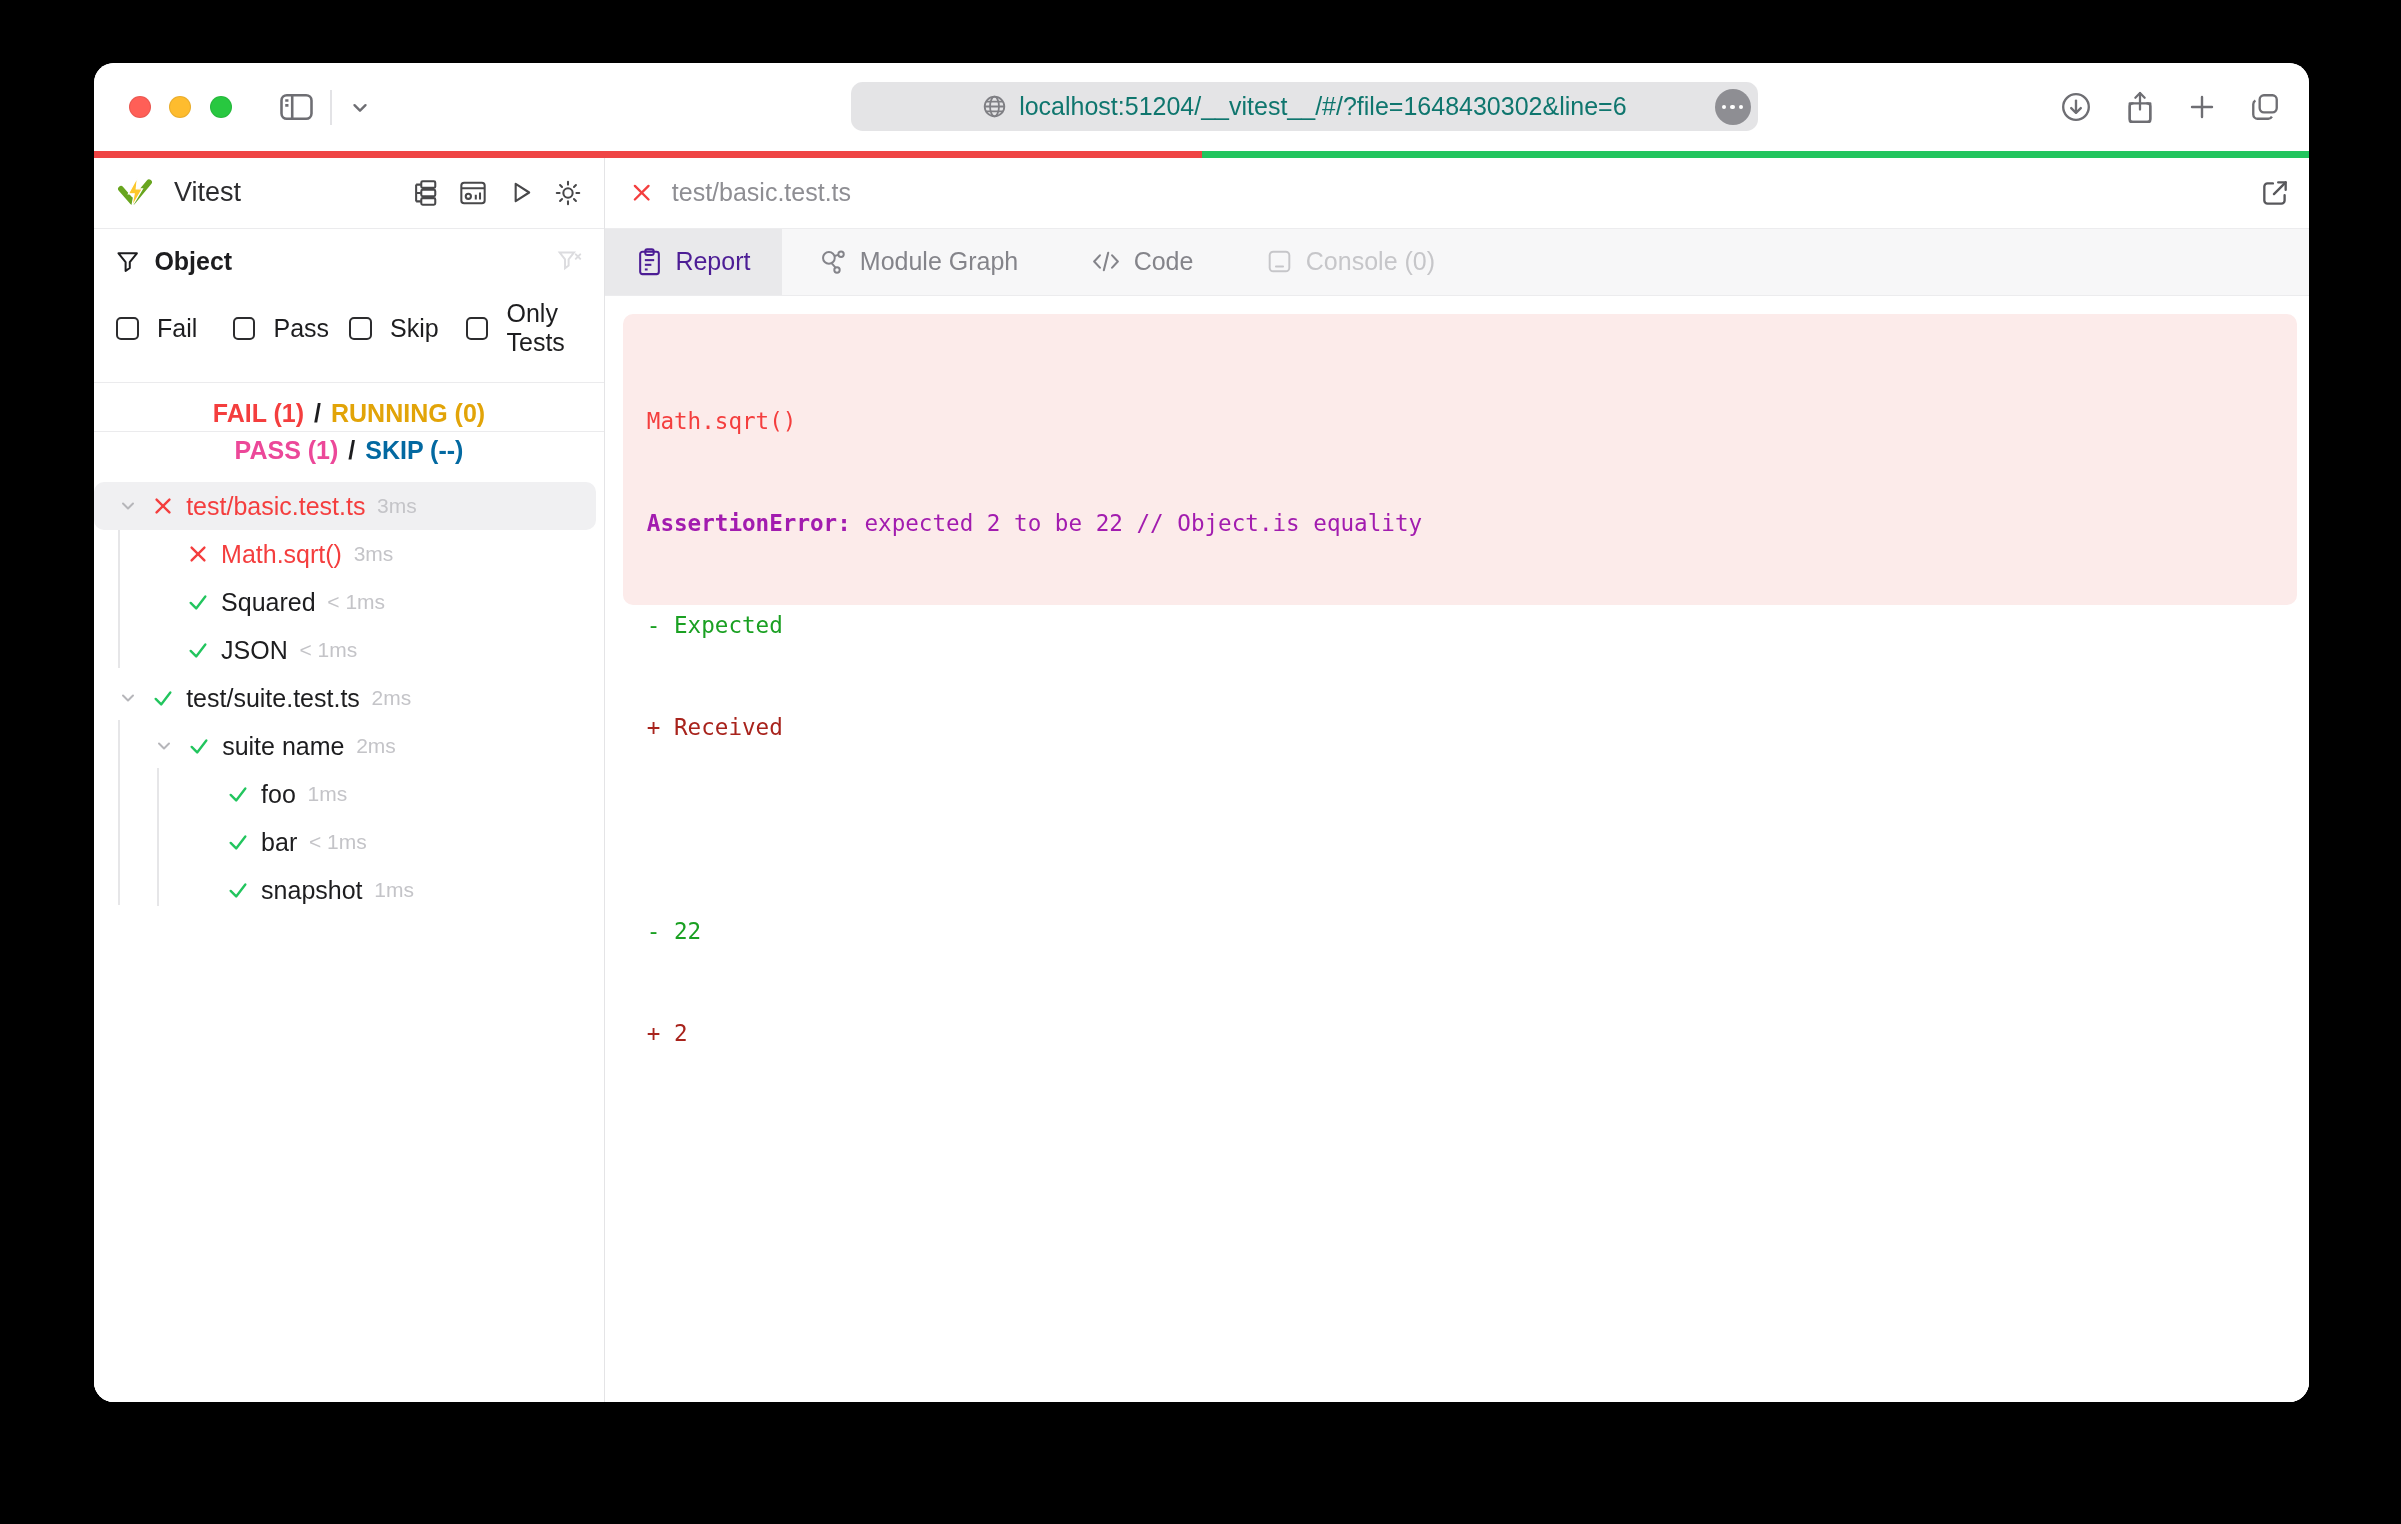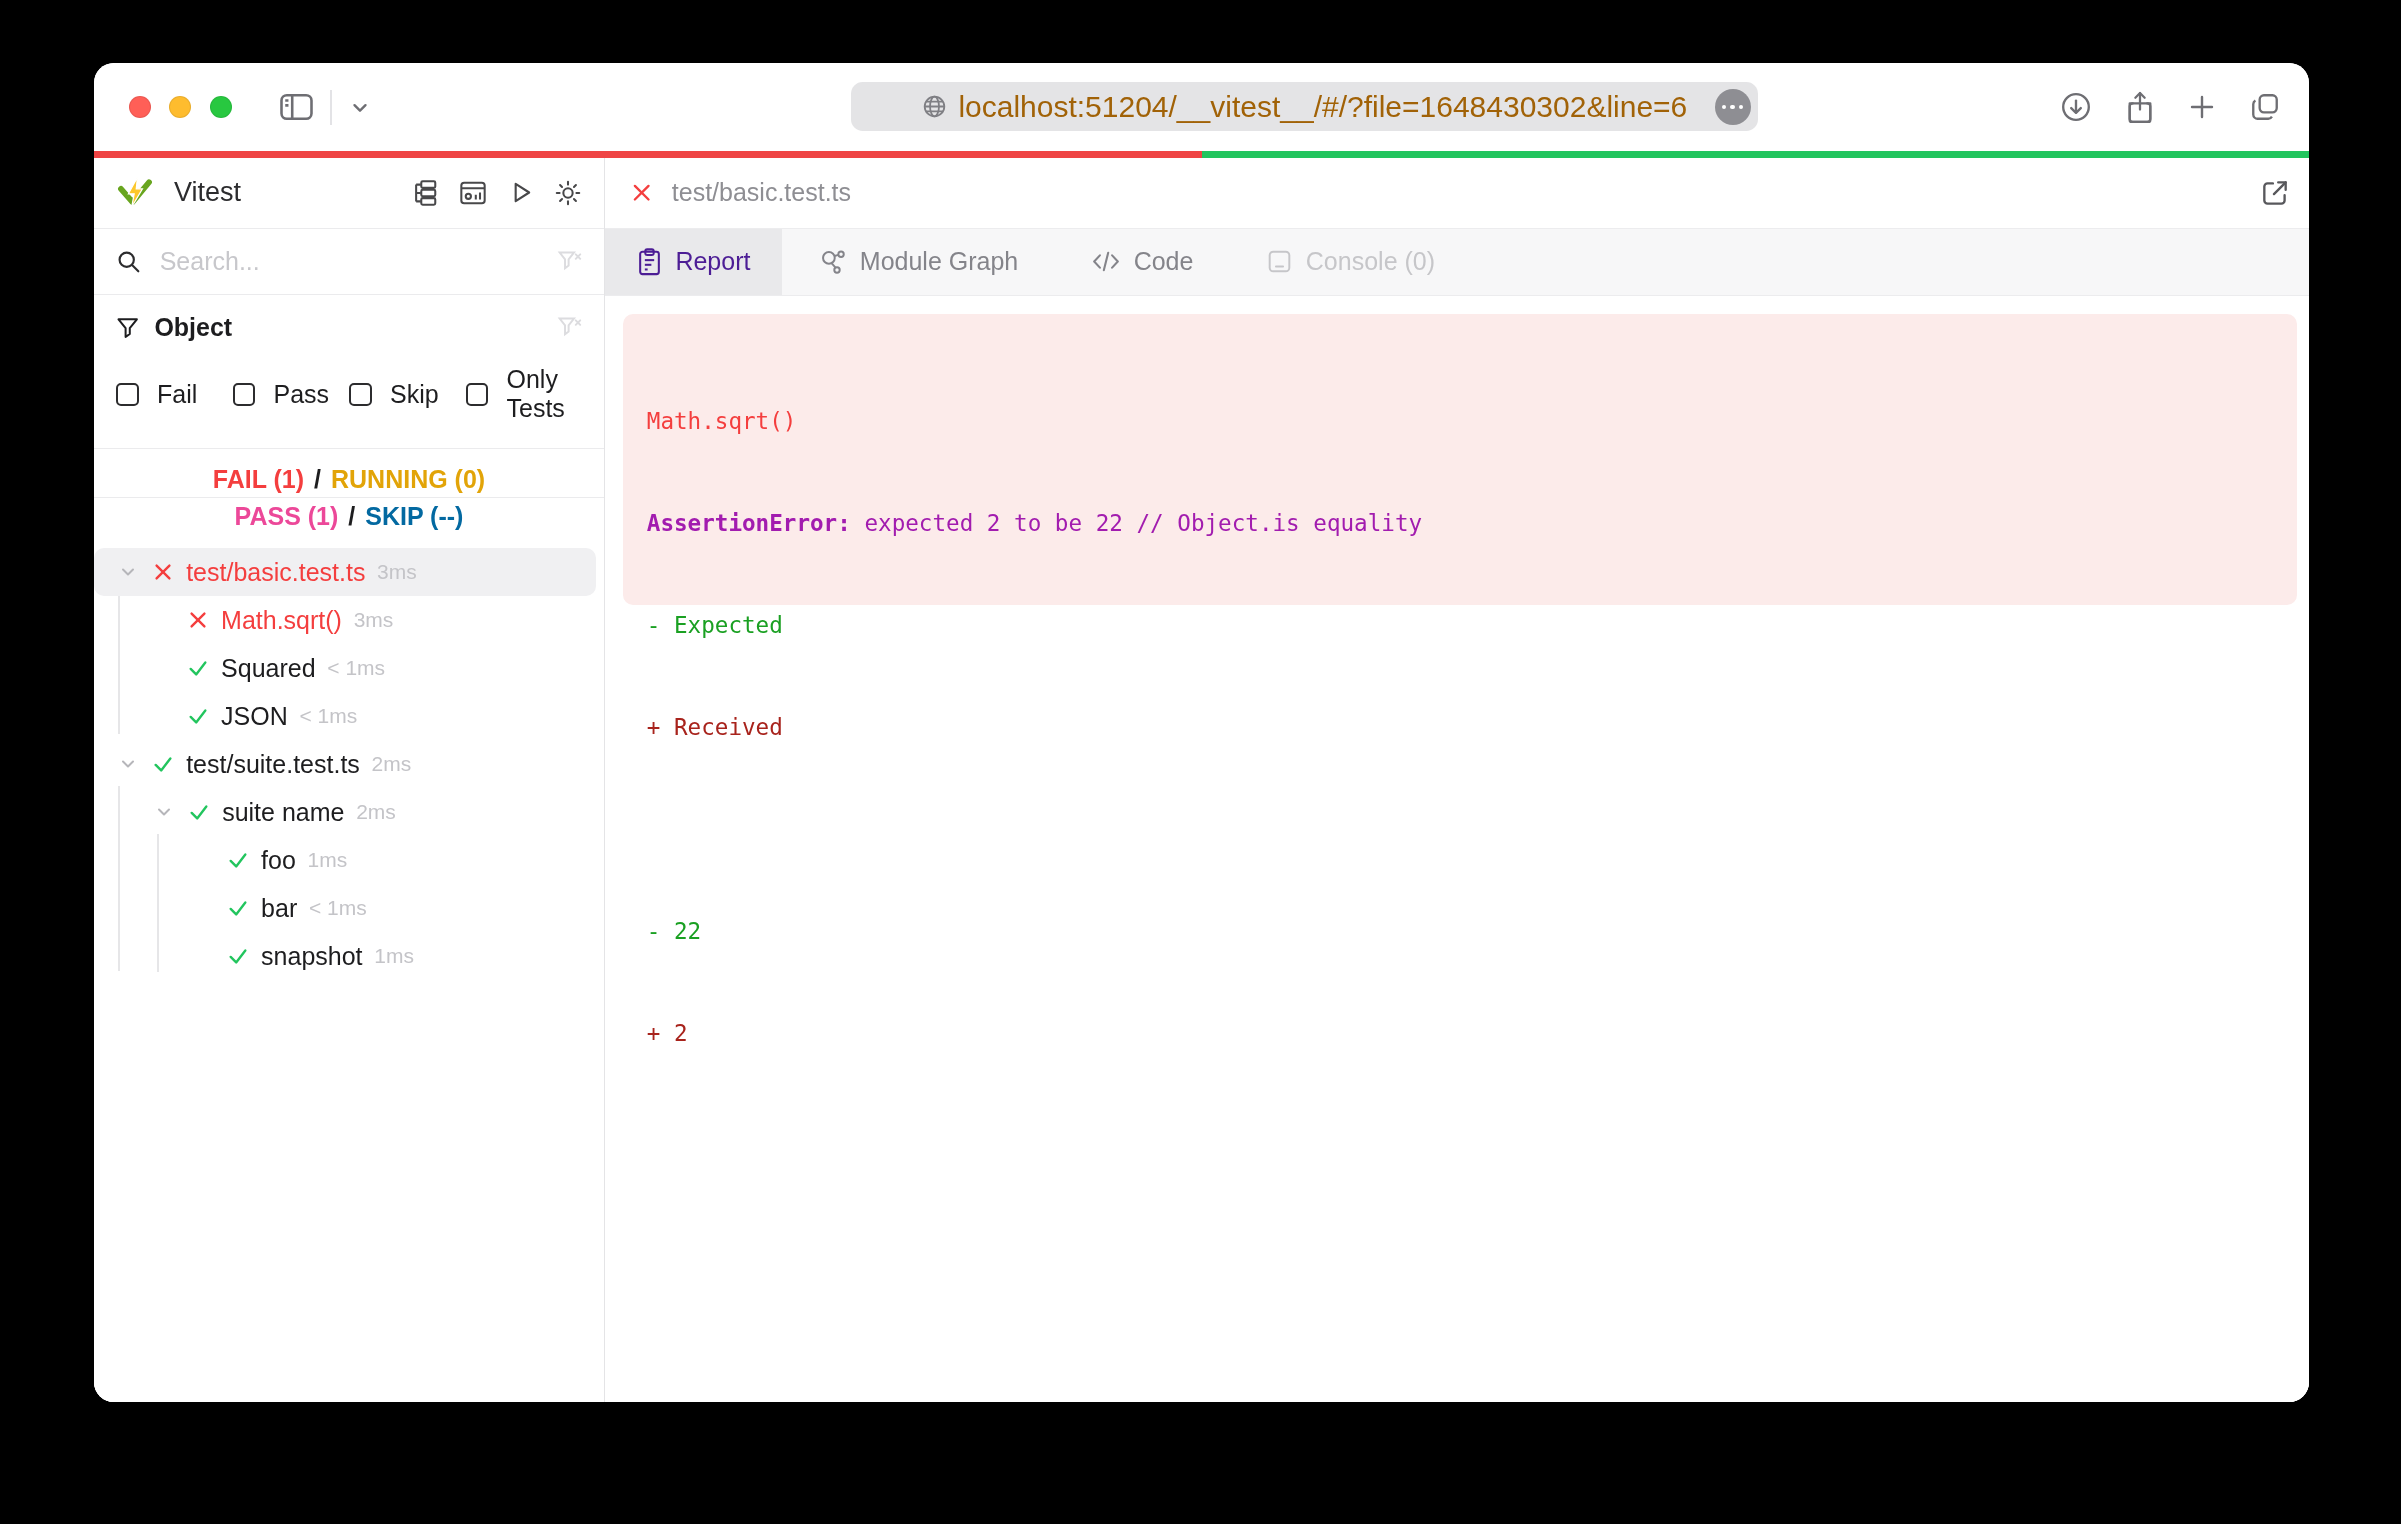--- a/index.html
+++ b/index.html
@@ -19,21 +19,21 @@
   .light { width:22px; height:22px; border-radius:50%; border:0.8px solid rgba(0,0,0,.08); }
   .light.red { background:#ff5f57; } .light.yellow { background:#febc2e; } .light.green { background:#28c840; }
   .tb-icon { color:#6e6e73; display:flex; align-items:center; justify-content:center; }
   .sidebar-toggle { margin-left:47px; }
   .tb-divider { width:1.7px; height:35px; background:#e3e3e6; margin:0 16.7px; }
   .url-pill {
     position:absolute; left:757px; top:19px; width:907px; height:49px;
     background:#e4e4e6; border-radius:11.7px;
     display:flex; align-items:center; justify-content:center; gap:11.7px;
   }
-  .url-text { font-size:30px; color:#a16207; }
+  .url-text { font-size:25px; color:#0f766e; }
   .globe { color:#7f7f84; display:flex; }
   .ellipsis-btn {
     position:absolute; right:7.5px; top:6.7px; width:36px; height:36px; border-radius:50%;
     background:#8e8e93; display:flex; align-items:center; justify-content:center; gap:4.2px;
   }
   .ellipsis-btn i { width:4.2px; height:4.2px; border-radius:50%; background:#fff; }
   .toolbar-right { position:absolute; right:28px; top:0; height:88px; display:flex; align-items:center; gap:33px; color:#6e6e73; }
   
   .progress { height:6.7px; display:flex; }
   .progress .seg-fail { width:50%; background:#ef4444; }
@@ -242,36 +242,20 @@
                 <line x1="24" y1="15" x2="27" y2="15"></line>
               <line x1="6.5" y1="6.5" x2="8.6" y2="8.6"></line>
                 <line x1="21.4" y1="21.4" x2="23.5" y2="23.5"></line>
               <line x1="6.5" y1="23.5" x2="8.6" y2="21.4"></line>
                 <line x1="21.4" y1="8.6" x2="23.5" y2="6.5"></line>
             </svg>
           </span>
         </div>
       </div>
 
-      <div class="search-row">
-        <span class="search-ico">
-          <svg width="25" height="25" viewBox="0 0 28 28" fill="none" stroke="currentColor" stroke-width="2.4" stroke-linecap="round">
-              <circle cx="12" cy="12" r="8"></circle>
-              <line x1="18" y1="18" x2="25" y2="25"></line>
-            </svg>
-        </span>
-        <input type="text" placeholder="Search..." style="">
-        <span class="icon-muted">
-          <svg width="25" height="25" viewBox="0 0 28 28" fill="none" stroke="currentColor" stroke-width="2.2" stroke-linecap="round">
-              <path d="M3 4 h16 l-6 7.5 v7 l-4 3 v-10 z"></path>
-              <line x1="21" y1="6" x2="26" y2="11"></line>
-              <line x1="26" y1="6" x2="21" y2="11"></line>
-            </svg>
-        </span>
-      </div>
 
       <div class="filter">
         <div class="filter-title">
           <span>
             <svg width="23.4" height="23.4" viewBox="0 0 28 28" fill="none" stroke="#1d1d1f" stroke-width="2.4" stroke-linejoin="round">
                 <path d="M3 4 h22 l-8.5 10.5 v7 l-5 3.5 v-10.5 z"></path>
               </svg>
           </span>
           <span>Object</span>
           <span class="spacer"></span>

